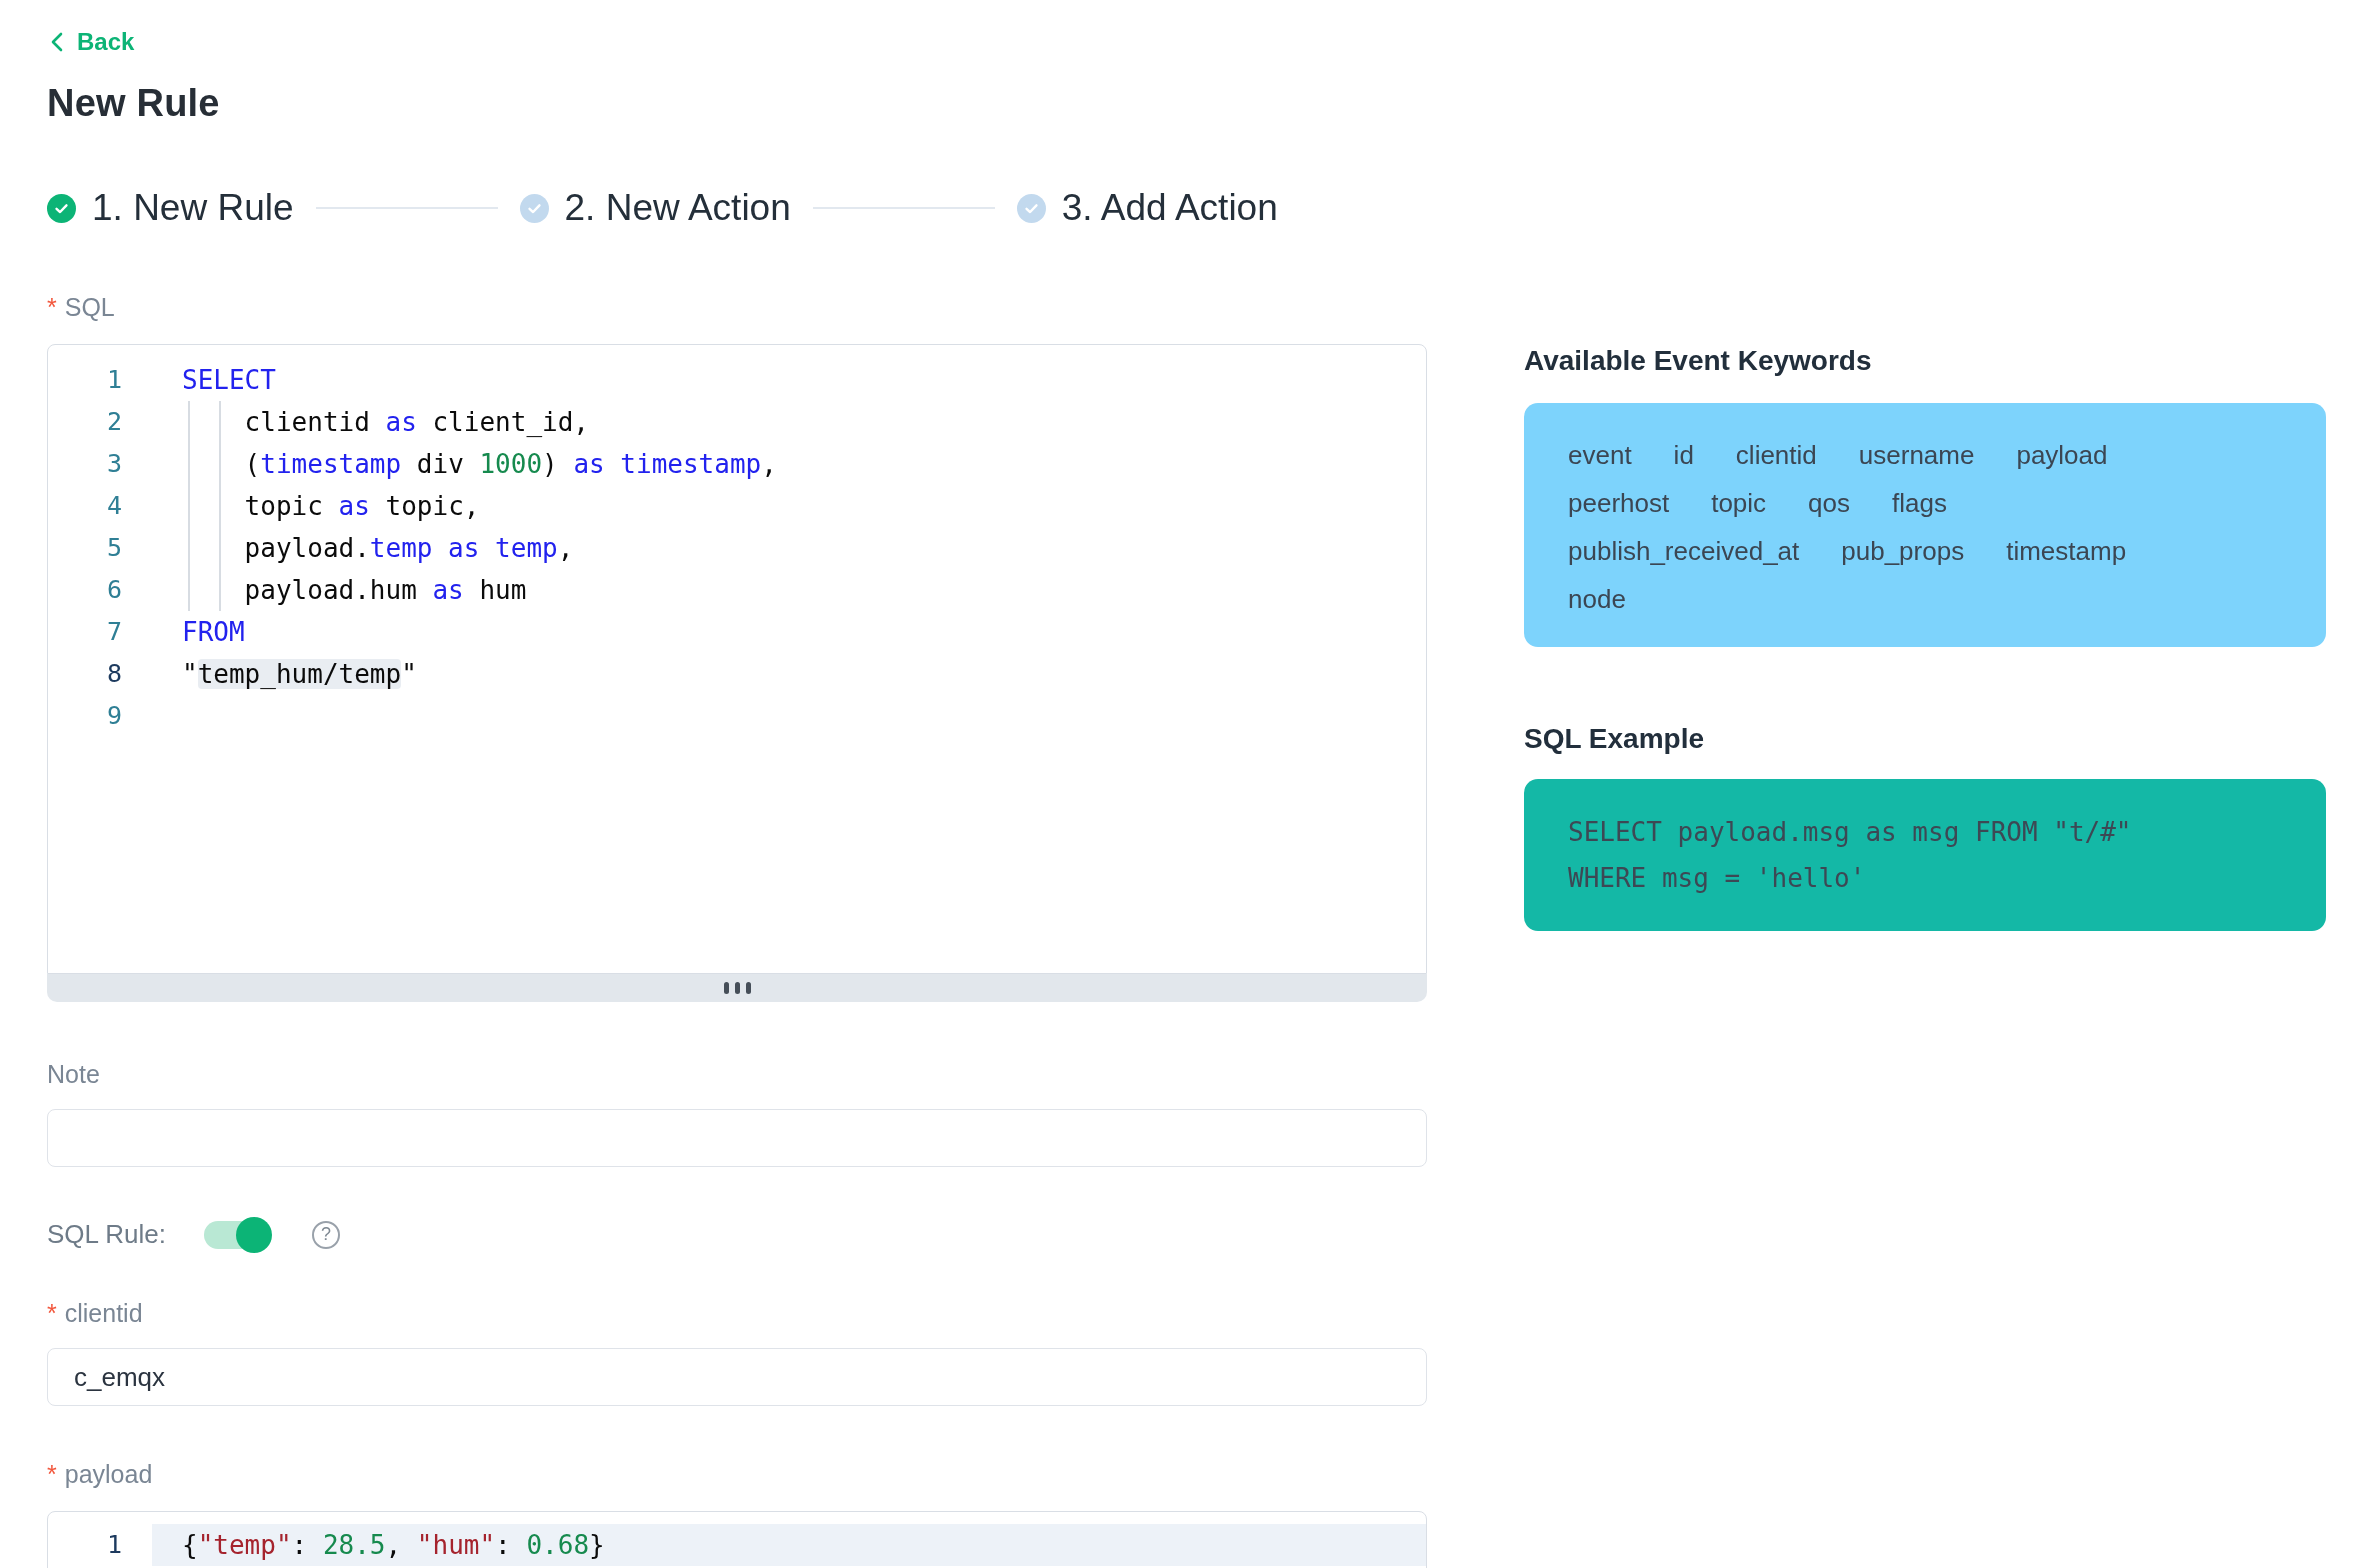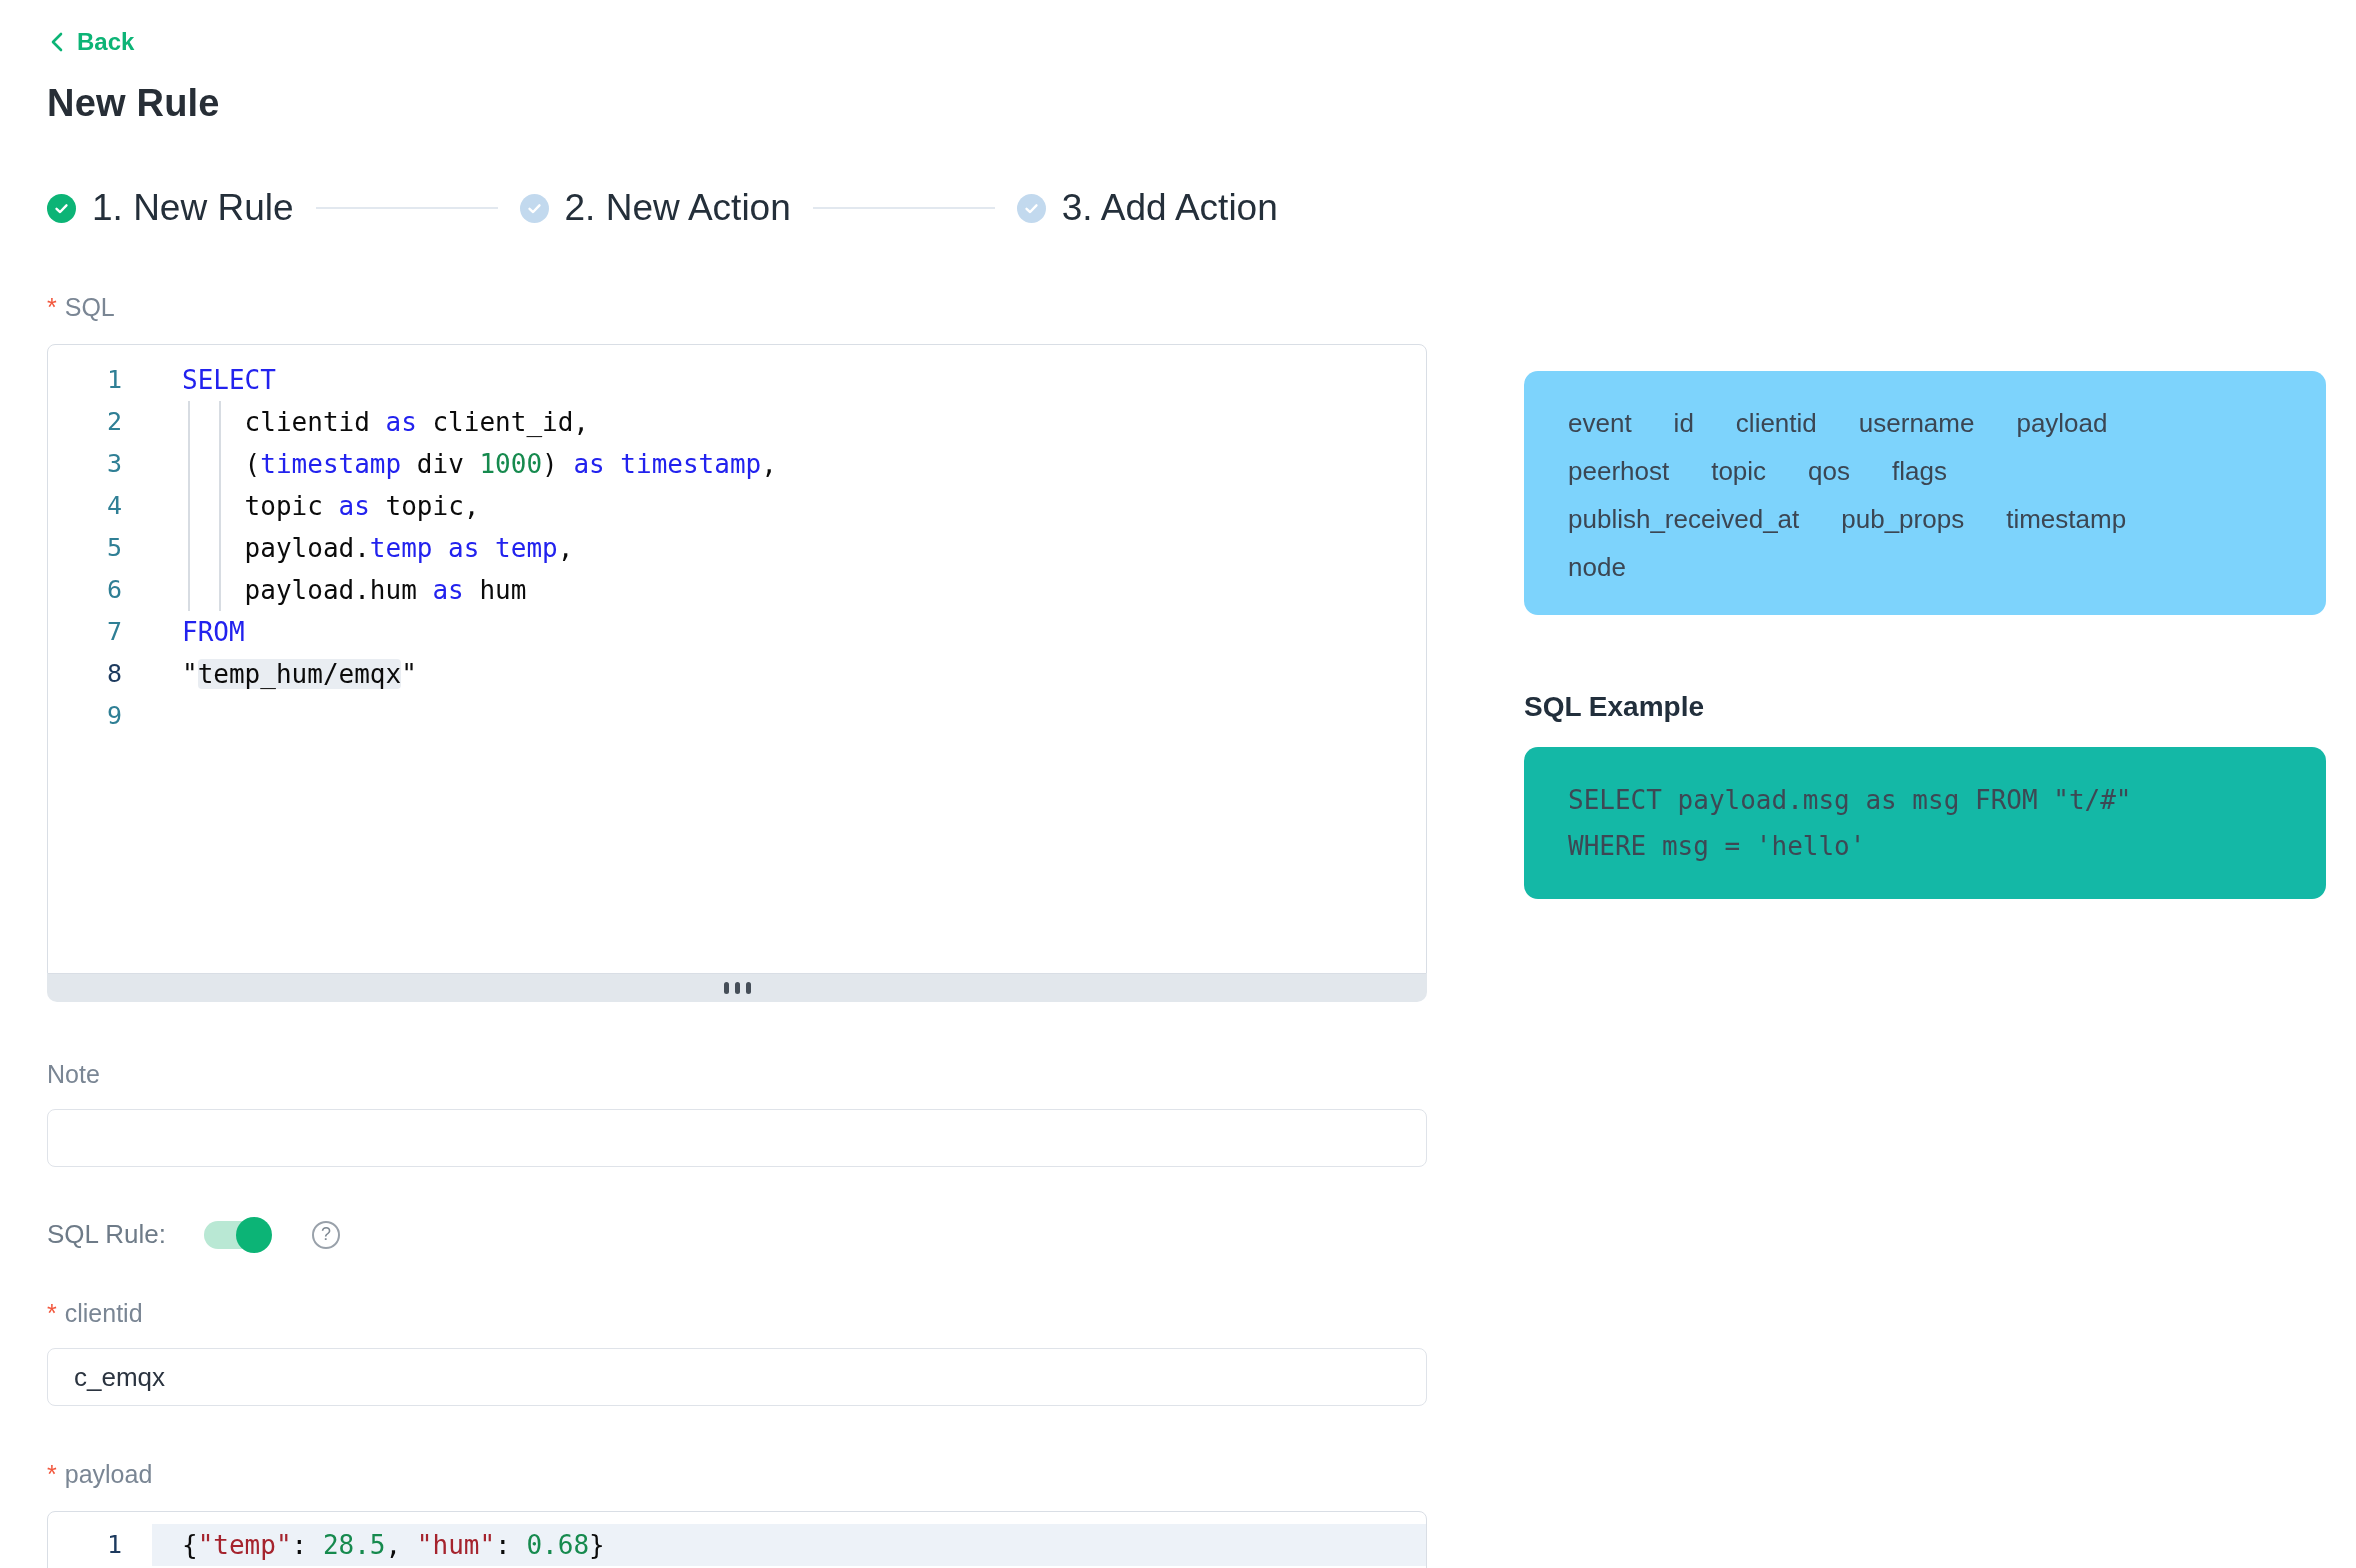--- a/index.html
+++ b/index.html
@@ -158,21 +158,21 @@
           <div class="cm-line">
             <span class="cm-gutter">6</span>
             <span class="cm-content"><span class="tok-id">    payload.hum </span><span class="tok-kw">as</span><span class="tok-id"> hum</span></span>
           </div>
           <div class="cm-line">
             <span class="cm-gutter">7</span>
             <span class="cm-content"><span class="tok-kw">FROM</span></span>
           </div>
           <div class="cm-line current">
             <span class="cm-gutter">8</span>
-            <span class="cm-content"><span class="tok-id">"</span><span class="tok-strhl">temp_hum/emqx</span><span class="tok-id">"</span></span>
+            <span class="cm-content"><span class="tok-id">"</span><span class="tok-strhl">temp_hum/temp</span><span class="tok-id">"</span></span>
           </div>
           <div class="cm-line">
             <span class="cm-gutter">9</span>
             <span class="cm-content"></span>
           </div>
         </div>
       <div class="editor-handle">
         <span class="handle-dot"></span>
         <span class="handle-dot"></span>
         <span class="handle-dot"></span>
@@ -200,20 +200,21 @@
       <div class="editor payload">
           <div class="cm-line current highlight">
             <span class="cm-gutter">1</span>
             <span class="cm-content"><span class="tok-id">{</span><span class="tok-str">"temp"</span><span class="tok-id">: </span><span class="tok-num">28.5</span><span class="tok-id">, </span><span class="tok-str">"hum"</span><span class="tok-id">: </span><span class="tok-num">0.68</span><span class="tok-id">}</span></span>
           </div>
         </div>
 
     </div>
 
     <div class="right-col">
+      <div class="panel-title">Available Event Keywords</div>
       <div class="kw-panel">
           <div class="kw-row">
             <span class="kw">event</span>
             <span class="kw">id</span>
             <span class="kw">clientid</span>
             <span class="kw">username</span>
             <span class="kw">payload</span>
           </div>
           <div class="kw-row">
             <span class="kw">peerhost</span>

